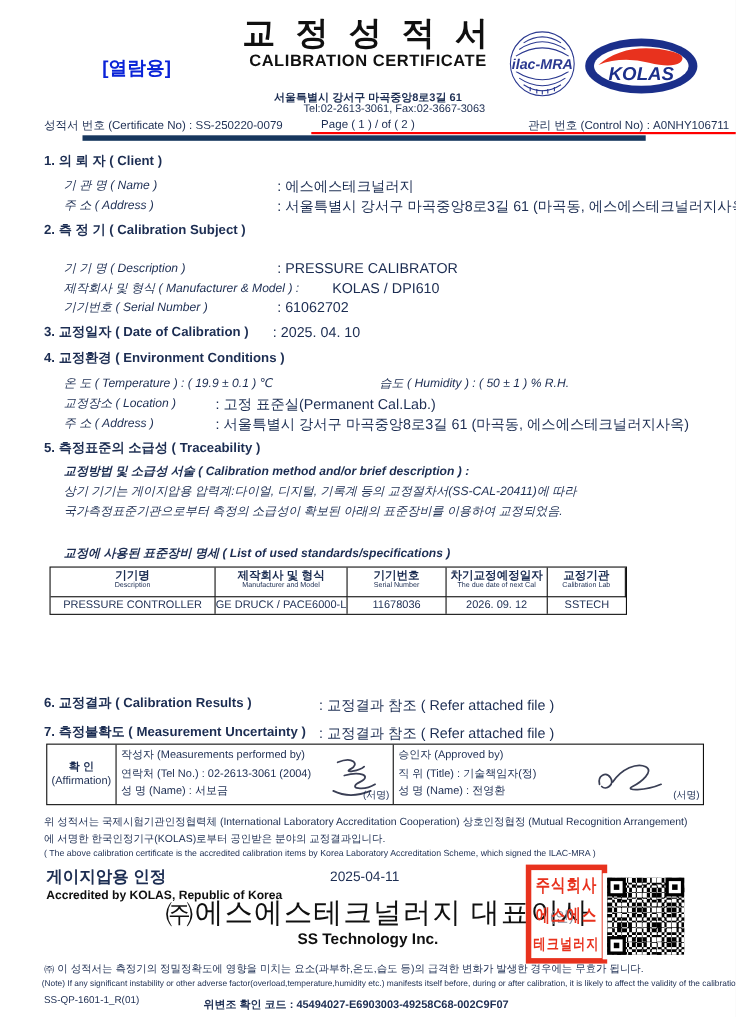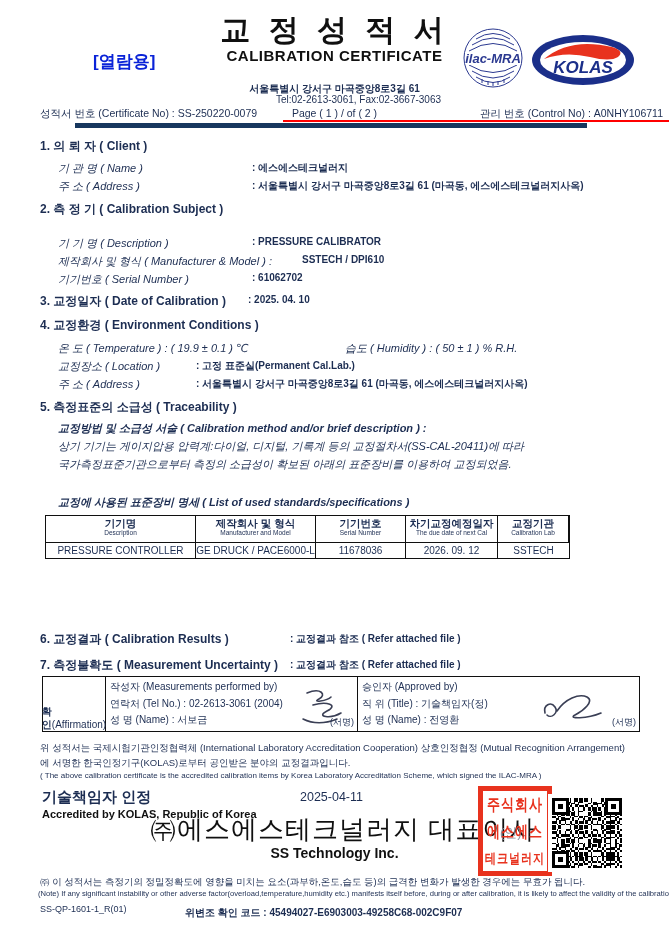--- a/index.html
+++ b/index.html
@@ -9,34 +9,34 @@
   .ctr{left:0;right:0;text-align:center;}
   .bold{font-weight:bold;}
   .blk{color:#101010;}
   .title{font-size:30px;letter-spacing:5px;font-weight:600;color:#101010;}
   .subtitle{font-size:15px;font-weight:700;color:#101010;letter-spacing:.5px;}
   .viewlabel{font-size:17px;color:#0a23d8;font-weight:600;}
   .small{font-size:10px;}
   .info{font-size:10.5px;}
   .h1{font-size:12px;font-weight:bold;}
   .lbl{font-size:11px;font-style:italic;}
-  .val{font-size:10px;font-weight:bold;}
+  .val{font-size:13px;}
   .redline{background:#ff0000;height:2px;}
   .navybar{background:#17375e;height:5px;}
   .stable{left:45px;top:458px;width:523px;display:grid;
           grid-template-columns:150px 120px 90px 92px 71px;
           border:1.5px solid #101010;font-size:10.5px;text-align:center;}
   .stable .hc{border-right:1px solid #101010;border-bottom:1.5px solid #101010;padding:1px 0 0 0;height:25px;}
   .stable .hc:last-child,.stable .dc:last-child{border-right:none;}
   .stable .hkr{font-size:10.5px;font-weight:bold;line-height:12px;}
   .stable .hen{font-size:6.5px;line-height:8px;}
   .stable .dc{border-right:1px solid #101010;height:15px;line-height:15px;font-size:10px;}
   .affbox{left:42px;top:676px;width:596px;height:54px;border:1.5px solid #101010;display:flex;}
-  .affc1{width:62px;border-right:1px solid #101010;display:flex;flex-direction:row;
-         align-items:flex-end;justify-content:center;font-size:10px;line-height:13px;}
+  .affc1{width:62px;border-right:1px solid #101010;display:flex;flex-direction:column;
+         align-items:center;justify-content:center;font-size:10px;line-height:13px;}
   .affc2{width:243px;border-right:1px solid #101010;position:relative;padding:2px 4px;}
   .affc3{flex:1;position:relative;padding:2px 4px;}
   .affline{font-size:10px;line-height:16.5px;white-space:nowrap;}
   .signlbl{position:absolute;font-size:9px;bottom:2px;}
   .p9{font-size:9.5px;line-height:15px;}
   .p8{font-size:8px;}
   .seal{left:478px;top:786px;width:74px;height:90px;border:5px solid #e8321e;box-sizing:border-box;
         display:flex;flex-direction:column;justify-content:space-around;align-items:center;
         color:#e8321e;font-weight:bold;}
   .seal span{letter-spacing:1px;transform:scaleY(1.25);}
@@ -97,21 +97,21 @@
   <div class="abs h1" style="left:40px;top:138px;">1. 의 뢰 자 ( Client )</div>
   <div class="abs lbl" style="left:58px;top:161px;">기 관 명 ( Name )</div>
   <div class="abs val" style="left:252px;top:161px;">:  에스에스테크널러지</div>
   <div class="abs lbl" style="left:58px;top:179px;">주      소 ( Address )</div>
   <div class="abs val nowrap" style="left:252px;top:179px;">:  서울특별시 강서구 마곡중앙8로3길 61 (마곡동, 에스에스테크널러지사옥)</div>
 
   <div class="abs h1" style="left:40px;top:201px;">2. 측 정 기 ( Calibration Subject )</div>
   <div class="abs lbl" style="left:58px;top:236px;">기 기 명 ( Description )</div>
   <div class="abs val" style="left:252px;top:236px;">:  PRESSURE CALIBRATOR</div>
   <div class="abs lbl" style="left:58px;top:254px;">제작회사 및 형식 ( Manufacturer &amp; Model ) :</div>
-  <div class="abs val" style="left:302px;top:254px;">SSTECH / DPI610</div>
+  <div class="abs val" style="left:302px;top:254px;">KOLAS / DPI610</div>
   <div class="abs lbl" style="left:58px;top:272px;">기기번호 ( Serial Number )</div>
   <div class="abs val" style="left:252px;top:272px;">:  61062702</div>
 
   <div class="abs h1" style="left:40px;top:293px;">3. 교정일자 ( Date of Calibration )</div>
   <div class="abs val" style="left:248px;top:294px;">:  2025. 04. 10</div>
 
   <div class="abs h1" style="left:40px;top:317px;">4. 교정환경 ( Environment Conditions )</div>
   <div class="abs lbl" style="left:58px;top:341px;">온      도 ( Temperature ) :  ( 19.9 ± 0.1 ) ℃</div>
   <div class="abs lbl" style="left:345px;top:341px;">습도 ( Humidity ) :  ( 50 ± 1 ) % R.H.</div>
   <div class="abs lbl" style="left:58px;top:359px;">교정장소 ( Location )</div>
@@ -187,21 +187,21 @@
         </g>
       </svg>
       <span class="signlbl" style="right:3px;">(서명)</span>
     </div>
   </div>
 
   <div class="abs p9 nowrap" style="left:40px;top:740px;">위 성적서는 국제시험기관인정협력체 (International Laboratory Accreditation Cooperation) 상호인정협정 (Mutual Recognition Arrangement)</div>
   <div class="abs p9 nowrap" style="left:40px;top:755px;">에 서명한 한국인정기구(KOLAS)로부터 공인받은 분야의 교정결과입니다.</div>
   <div class="abs p8 nowrap" style="left:40px;top:771px;">( The above calibration certificate is the accredited calibration items by Korea Laboratory Accreditation Scheme, which signed the ILAC-MRA )</div>
 
-  <div class="abs bold" style="left:42px;top:788px;font-size:15px;">기술책임자 인정</div>
+  <div class="abs bold" style="left:42px;top:788px;font-size:15px;">게이지압용 인정</div>
   <div class="abs" style="left:300px;top:790px;font-size:12.5px;">2025-04-11</div>
   <div class="abs bold blk" style="left:42px;top:808px;font-size:11px;">Accredited by KOLAS, Republic of Korea</div>
 
   <div class="abs blk nowrap" style="left:150px;top:812px;font-size:26px;letter-spacing:1px;">㈜에스에스테크널러지 대표이사</div>
   <div class="abs" style="left:500px;top:824px;font-size:13px;color:#8a8f9d;">(인)</div>
   <div class="abs ctr bold blk" style="top:845px;font-size:14px;">SS Technology Inc.</div>
 
   <div class="abs seal">
     <span style="font-size:13px;">주식회사</span>
     <span style="font-size:13px;">에스에스</span>

